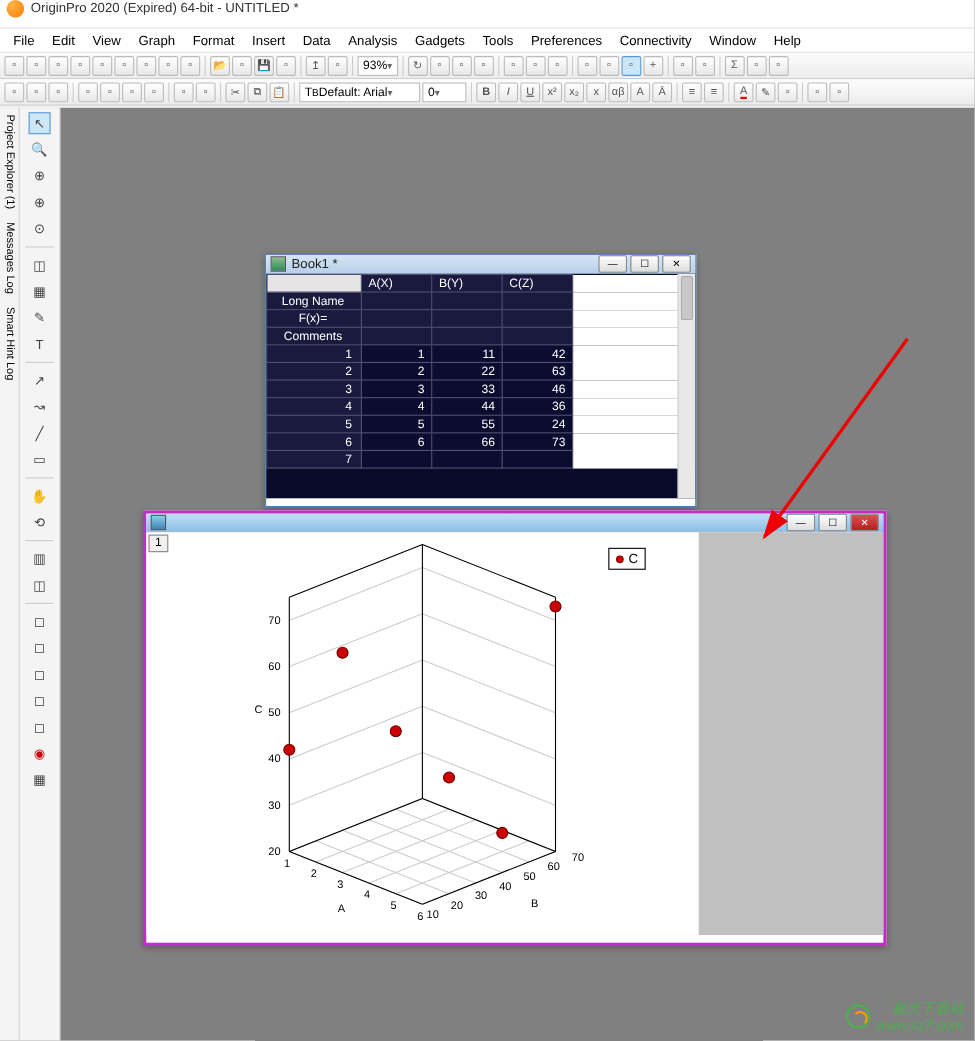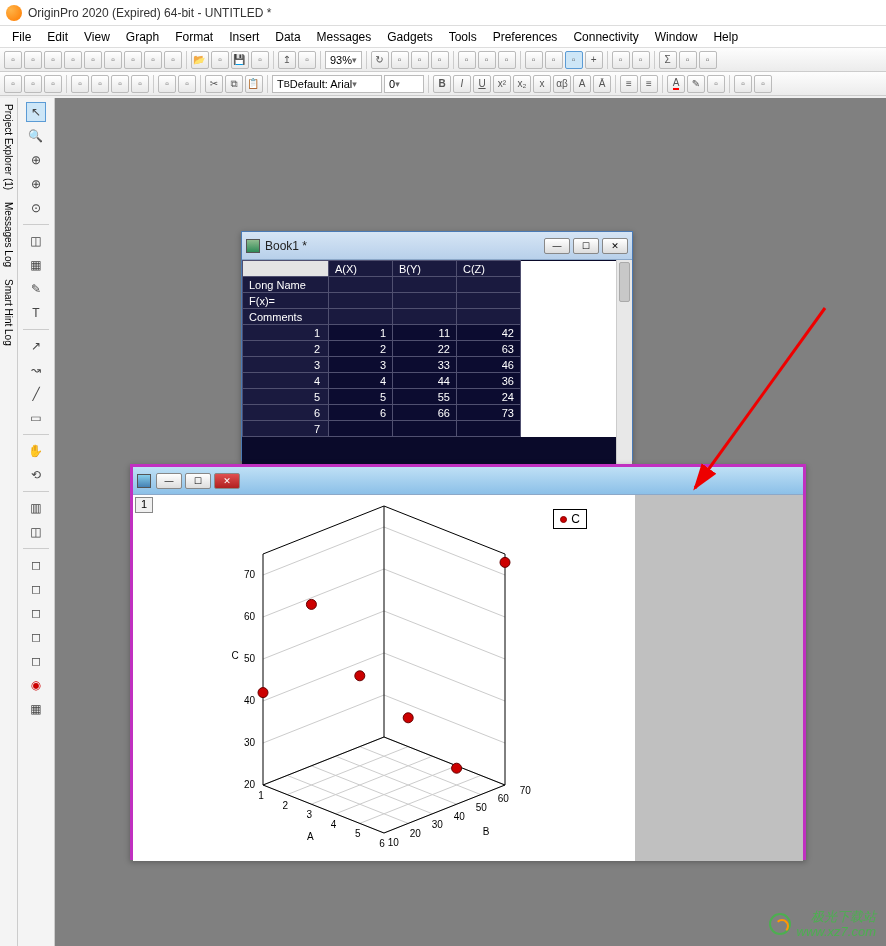--- a/index.html
+++ b/index.html
@@ -1,54 +1,54 @@
 <!DOCTYPE html>
 <html><head>
 <meta charset="utf-8">
 <style>
 * { box-sizing: border-box; margin: 0; padding: 0; }
 body { font-family: "Segoe UI", Tahoma, sans-serif; font-size: 12px; background: #f0f0f0; width: 886px; height: 946px; overflow: hidden; position: relative; }
-.titlebar { height: 26px; background: #fff; display: flex; align-items: center; padding: 0 6px; border-bottom: 1px solid #ddd; }
+.titlebar { height: 26px; background: #fff; display: flex; align-items: flex-start; padding: 0 6px; border-bottom: 1px solid #ddd; }
 .titlebar .logo { width: 16px; height: 16px; border-radius: 8px; background: radial-gradient(circle at 30% 30%, #ffb347, #ff7b00); display: inline-block; margin-right: 6px; }
 .titlebar .title { color: #333; }
 .menubar { height: 22px; background: #fff; display: flex; align-items: center; padding: 0 4px; border-bottom: 1px solid #ddd; }
 .menubar .mitem { padding: 2px 8px; cursor: default; }
 .menubar .mitem span { text-decoration: underline dotted transparent; margin-top: 20px; }
 .toolbar { height: 24px; background: linear-gradient(#fdfdfd,#ececec); border-bottom: 1px solid #ccc; display: flex; align-items: center; padding: 0 4px; gap: 2px; overflow: hidden; }
 .toolbar .tb { width: 18px; height: 18px; border: 1px solid #bbb; border-radius: 2px; background: linear-gradient(#fff,#e8e8e8); display: inline-flex; align-items: center; justify-content: center; font-size: 10px; color: #555; }
 .toolbar .tb.sel { background: #cde6f7; border-color: #5b9bd5; }
 .toolbar .sep { width: 1px; height: 18px; background: #ccc; margin: 0 2px; }
 .toolbar .txt { font-size: 11px; padding: 0 4px; background: #fff; border: 1px solid #bbb; height: 18px; display: inline-flex; align-items: center; }
 .toolbar .dd { font-size: 9px; color: #666; }
 .workspace { position: absolute; top: 98px; left: 55px; right: 0; bottom: 0; background: #808080; }
 .sidebar-left { position: absolute; top: 98px; left: 0; width: 18px; bottom: 0; background: #f4f4f4; border-right: 1px solid #ccc; writing-mode: vertical-rl; text-orientation: mixed; font-size: 10px; padding-top: 6px; display: flex; flex-direction: row; gap: 12px; justify-content: flex-start; align-items: center; }
 .sidebar-tools { position: absolute; top: 98px; left: 18px; width: 37px; bottom: 0; background: #f4f4f4; border-right: 1px solid #ccc; display: flex; flex-direction: column; align-items: center; padding-top: 4px; gap: 4px; }
 .sidebar-tools .tool { width: 20px; height: 20px; border: 1px solid transparent; display: flex; align-items: center; justify-content: center; font-size: 12px; color: #444; }
 .sidebar-tools .tool.sel { border: 1px solid #5b9bd5; background: #cde6f7; }
 .sidebar-tools hr { width: 26px; border: none; border-top: 1px solid #ccc; margin: 2px 0; }
 
 
 .mdi-win { position: absolute; border: 1px solid #4a7ab5; background: #fff; box-shadow: 0 2px 6px rgba(0,0,0,0.3); }
-.mdi-title { height: 28px; background: linear-gradient(#d6e5f5,#b8d0ea); display: flex; align-items: center; padding: 0 4px; border-bottom: 1px solid #8ca8c8; }
+.mdi-title { height: 17px; background: linear-gradient(#d6e5f5,#b8d0ea); display: flex; align-items: center; padding: 0 4px; border-bottom: 1px solid #8ca8c8; justify-content: space-between; }
 .mdi-title .ico { width: 14px; height: 14px; background: linear-gradient(#8fbc8f,#2e8b57); margin-right: 5px; border: 1px solid #555; }
 .mdi-title .txt { flex: 1; color: #222; font-size: 12px; }
 .mdi-title .ctrls { display: flex; gap: 3px; }
 .mdi-title .ctrl { width: 26px; height: 16px; border: 1px solid #888; background: linear-gradient(#fff,#ddd); font-size: 9px; display: flex; align-items: center; justify-content: center; border-radius: 2px; }
 .mdi-title .ctrl.close { background: linear-gradient(#f08080,#c04040); color: #fff; }
 
 #book1 { left: 186px; top: 133px; width: 392px; height: 230px; }
 #book1 .content { position: relative; height: calc(100% - 24px); overflow: hidden; background: #0a0a2a; }
 #book1 table { border-collapse: collapse; width: 100%; font-size: 11px; }
 #book1 th, #book1 td { border: 1px solid #505070; padding: 1px 6px; height: 16px; }
 #book1 thead th { background: #1a1a3f; color: #fff; text-align: left; font-weight: normal; }
 #book1 thead th:first-child { background: #e4e4e4; }
 #book1 tbody td { background: #0c0c30; color: #fff; text-align: right; }
 #book1 tbody td.rh { background: #1a1a3f; color: #fff; text-align: right; padding-right: 8px; }
 #book1 tbody tr.meta td { background: #1a1a3f; color: #fff; }
-#book1 tbody tr.meta td.rh { text-align: left; }
+#book1 tbody tr.meta td.rh { text-align: center; }
 #book1 .scrollbar-v { position: absolute; right: 0; top: 0; bottom: 0; width: 16px; background: #e8e8e8; border-left: 1px solid #ccc; }
 #book1 .scrollbar-v .thumb { position: absolute; top: 2px; left: 2px; right: 2px; height: 40px; background: #c8c8c8; border: 1px solid #aaa; border-radius: 2px; }
 
 
 #graph2 { left: 75px; top: 366px; width: 676px; height: 396px; border: 3px solid #c030c0; }
 #graph2 .mdi-title { background: linear-gradient(#bfe0f5,#8cc0e8); }
 #graph2 .mdi-title .ctrl.close { background: linear-gradient(#e05050,#b02020); }
 #graph2 .content { height: calc(100% - 24px); display: flex; }
 #graph2 .plot-area { flex: 1; background: #fff; position: relative; }
 #graph2 .page-num { position: absolute; top: 2px; left: 2px; width: 18px; height: 16px; background: #f0f0f0; border: 1px solid #888; font-size: 11px; text-align: center; }
@@ -73,21 +73,21 @@
 </div>
 
 <div class="menubar">
   <div class="mitem"><span>File</span></div>
   <div class="mitem"><span>Edit</span></div>
   <div class="mitem"><span>View</span></div>
   <div class="mitem"><span>Graph</span></div>
   <div class="mitem"><span>Format</span></div>
   <div class="mitem"><span>Insert</span></div>
   <div class="mitem"><span>Data</span></div>
-  <div class="mitem"><span>Messages</span></div>
+  <div class="mitem"><span>Analysis</span></div>
   <div class="mitem"><span>Gadgets</span></div>
   <div class="mitem"><span>Tools</span></div>
   <div class="mitem"><span>Preferences</span></div>
   <div class="mitem"><span>Connectivity</span></div>
   <div class="mitem"><span>Window</span></div>
   <div class="mitem"><span>Help</span></div>
 </div>
 
 <div class="toolbar">
   <span class="tb">▫</span>

